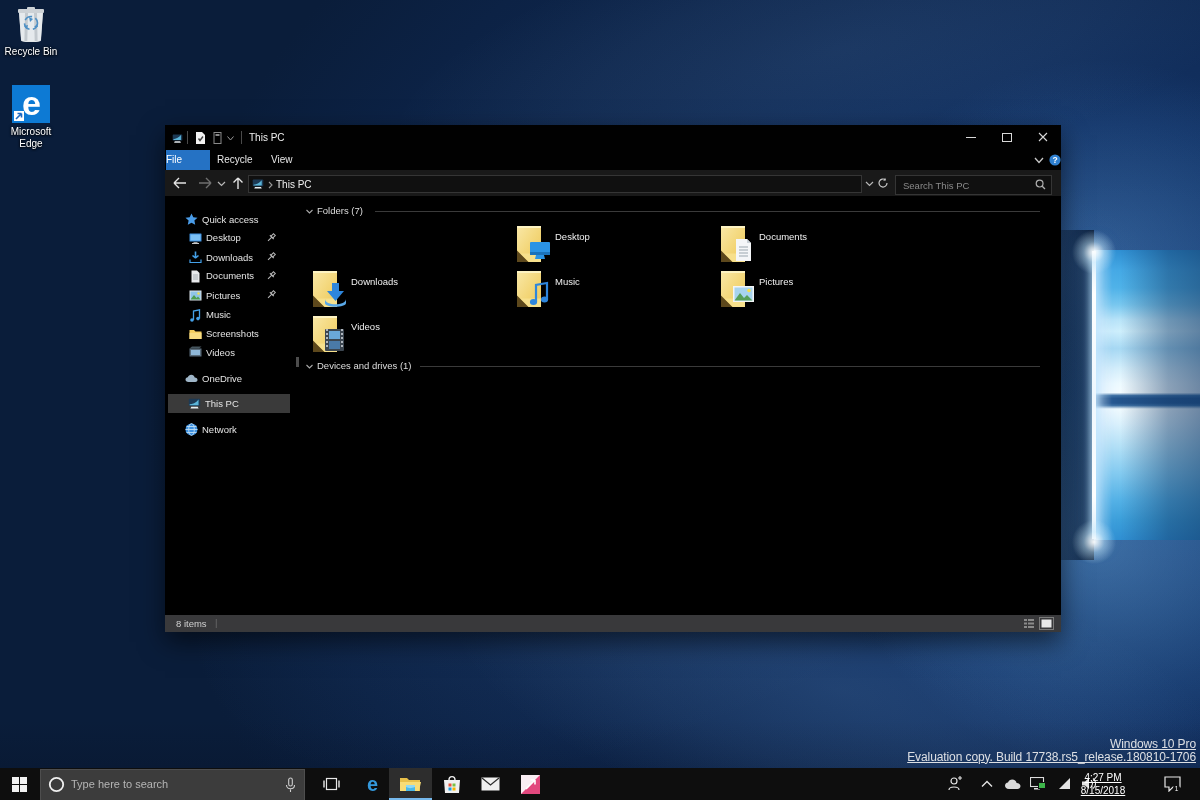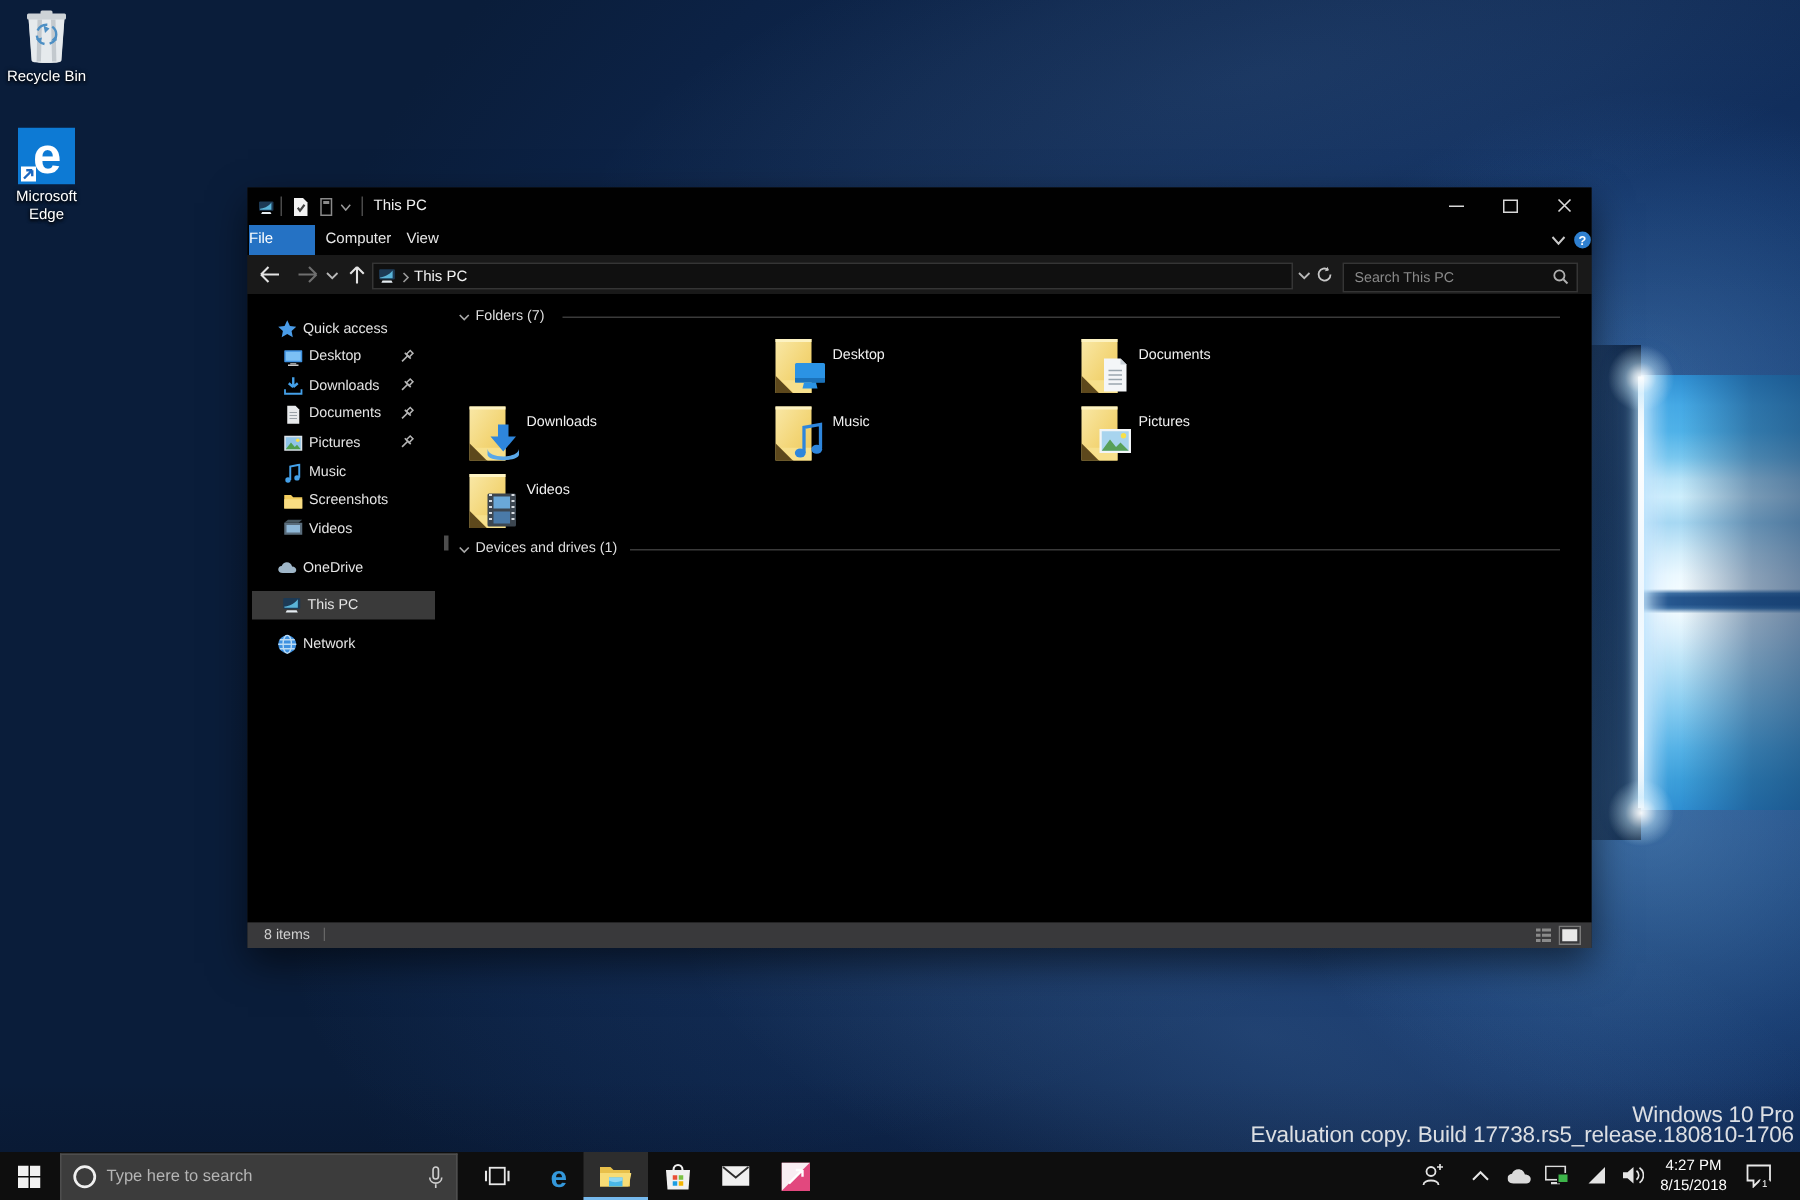--- a/index.html
+++ b/index.html
@@ -79,24 +79,24 @@
 .tile { position:absolute; width:195px; height:42px; }
 .tname { position:absolute; left:40px; top:6px; color:#f0f0f0; font-size:9.5px; }
 
 #statusbar { left:0; top:490px; width:100%; height:17px; background:#39393b; color:#d0d0d0; font-size:9.5px; }
 
 
 #taskbar { left:0; top:768px; width:1200px; height:32px; background:#0e0e0e; }
 #tsearch { position:absolute; left:40px; top:1px; width:265px; height:31px; background:#3c3c3c; border:1px solid #4e4e4e; border-bottom:none; }
 #tsearch .stext { position:absolute; left:30px; top:8px; color:#b5b5b5; font-size:11px; }
 #explbtn { position:absolute; left:389px; top:0; width:43px; height:32px; background:#2d2d2d; border-bottom:2px solid #76b9ed; }
-#clock { position:absolute; left:1104px; top:3px; width:50px; color:#fff; font-size:10px; text-align:center; line-height:13px; }
-
-
-#wm { right:4px; top:738px; text-align:right; color:rgba(242,242,242,0.9); font-size:15px; line-height:12.5px; letter-spacing:-0.1px; }
+#clock { position:absolute; left:1078px; top:3px; width:50px; color:#fff; font-size:10px; text-align:center; line-height:13px;text-decoration:underline; }
+
+
+#wm { right:4px; top:738px; text-align:right; color:rgba(242,242,242,0.9); font-size:12px; line-height:12.5px; letter-spacing:-0.1px;text-decoration:underline; }
 </style>
 </head>
 <body>
 <div id="wall" class="abs">
   <div id="beam3" class="beam"></div>
   <div id="beam1" class="beam"></div>
   <div id="beam2" class="beam"></div>
   <div id="logo" class="abs"></div>
   <div id="logoshadow" class="abs"></div>
   <div id="logoedge" class="abs"></div>
@@ -153,21 +153,21 @@
     <div class="wbtn" style="left:824px;"><svg width="36" height="25">
           <rect x="13.5" y="8.5" width="9" height="8" fill="none" stroke="#d8d8d8"></rect>
         </svg></div>
     <div class="wbtn" style="left:860px;"><svg width="36" height="25">
           <path d="M14 8 L22 16 M22 8 L14 16" stroke="#d8d8d8" stroke-width="1.1"></path>
         </svg></div>
   </div>
 
   <div id="tabs" class="abs">
     <div class="tab" id="tab-file">File</div>
-    <div class="tab" style="left:52px;width:46px;">Computer</div>
+    <div class="tab" style="left:52px;width:46px;">Recycle</div>
     <div class="tab" style="left:106px;width:36px;">View</div>
     <svg class="abs" style="left:869px;top:7px;" width="10" height="7" viewBox="0 0 10 7">
         <path d="M1 1 L5 5.5 L9 1" stroke="#c8c8c8" stroke-width="1.3" fill="none"></path>
       </svg>
     <svg class="abs" style="left:884px;top:4px;" width="12" height="12" viewBox="0 0 12 12">
       <circle cx="6" cy="6" r="5.6" fill="#2f80d0"></circle>
       <text x="6" y="9" font-size="8.5" font-family="Liberation Sans" font-weight="bold" fill="#fff" text-anchor="middle">?</text>
     </svg>
   </div>
 

